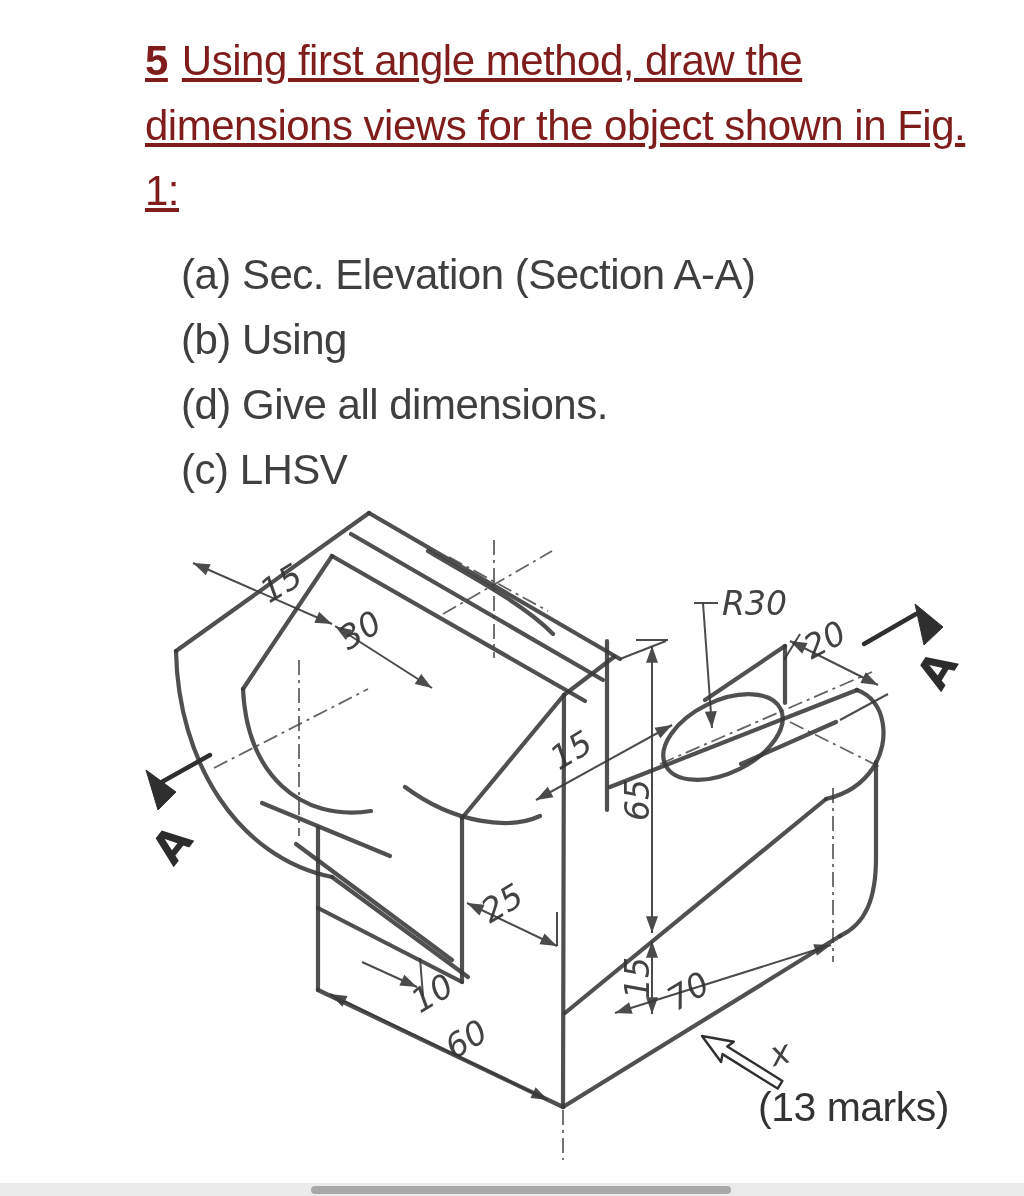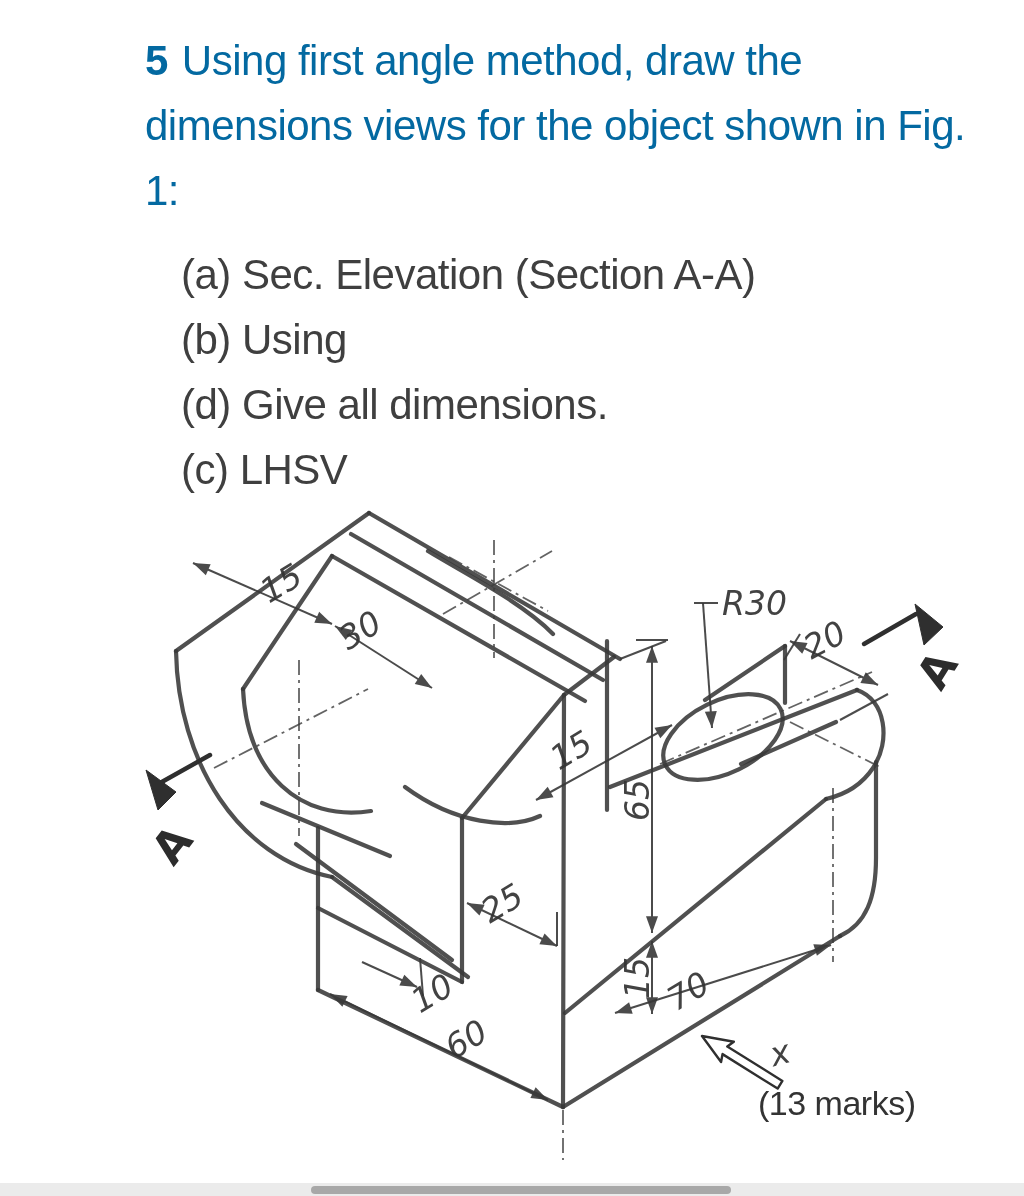--- a/index.html
+++ b/index.html
@@ -3,37 +3,37 @@
 <meta charset="utf-8">
 <style>
   html,body{margin:0;padding:0;}
   body{
     width:1024px;height:1196px;position:relative;overflow:hidden;
     background:#ffffff;
     font-family:"Liberation Sans", sans-serif;
   }
   .question{
     position:absolute;left:145px;top:28px;width:860px;
-    font-size:42px;line-height:65px;color:#0369a1;letter-spacing:-0.5px;
+    font-size:42px;line-height:65px;color:#7f1d1d;letter-spacing:-0.5px;text-decoration:underline;
   }
   .qnum{font-weight:bold;margin-right:14px;}
   .items{
     position:absolute;left:147px;top:242px;width:860px;
     font-size:42px;line-height:65px;color:#3f3f3f;letter-spacing:-0.5px;margin-left:34px;
   }
   .figure-svg{position:absolute;left:0;top:0;width:1024px;height:1196px;}
   .obj path,.obj ellipse,.obj line{fill:none;stroke:#383838;stroke-width:4.2;stroke-linecap:round;stroke-linejoin:round;opacity:.88;}
   .thinext{fill:none;stroke:#3c3c3c;stroke-width:1.8;opacity:.85;}
   .cl path,.cl line{fill:none;stroke:#3c3c3c;stroke-width:1.8;stroke-dasharray:15 5 3 5;opacity:.8;}
   .dim line,.dim path{fill:none;stroke:#383838;stroke-width:2;opacity:.9;}
   .dimtext{font-family:"DejaVu Sans", sans-serif;font-style:italic;font-size:33px;fill:#333333;opacity:.92;}
   .biglabel{font-family:"DejaVu Sans", sans-serif;font-size:44px;font-weight:bold;fill:#2c2c2c;}
   .marks{
     position:absolute;left:758px;top:1084px;
-    font-size:34px;color:#333333;letter-spacing:-0.5px;
+    font-size:41px;color:#333333;letter-spacing:-0.5px;
   }
   .scroll-track{
     position:absolute;left:0;top:1183px;width:1024px;height:13px;
     background:#ebebeb;
   }
   .scroll-thumb{
     position:absolute;left:311px;top:1186px;width:420px;height:8px;
     border-radius:4px;background:#a8a8a8;
   }
 </style>

